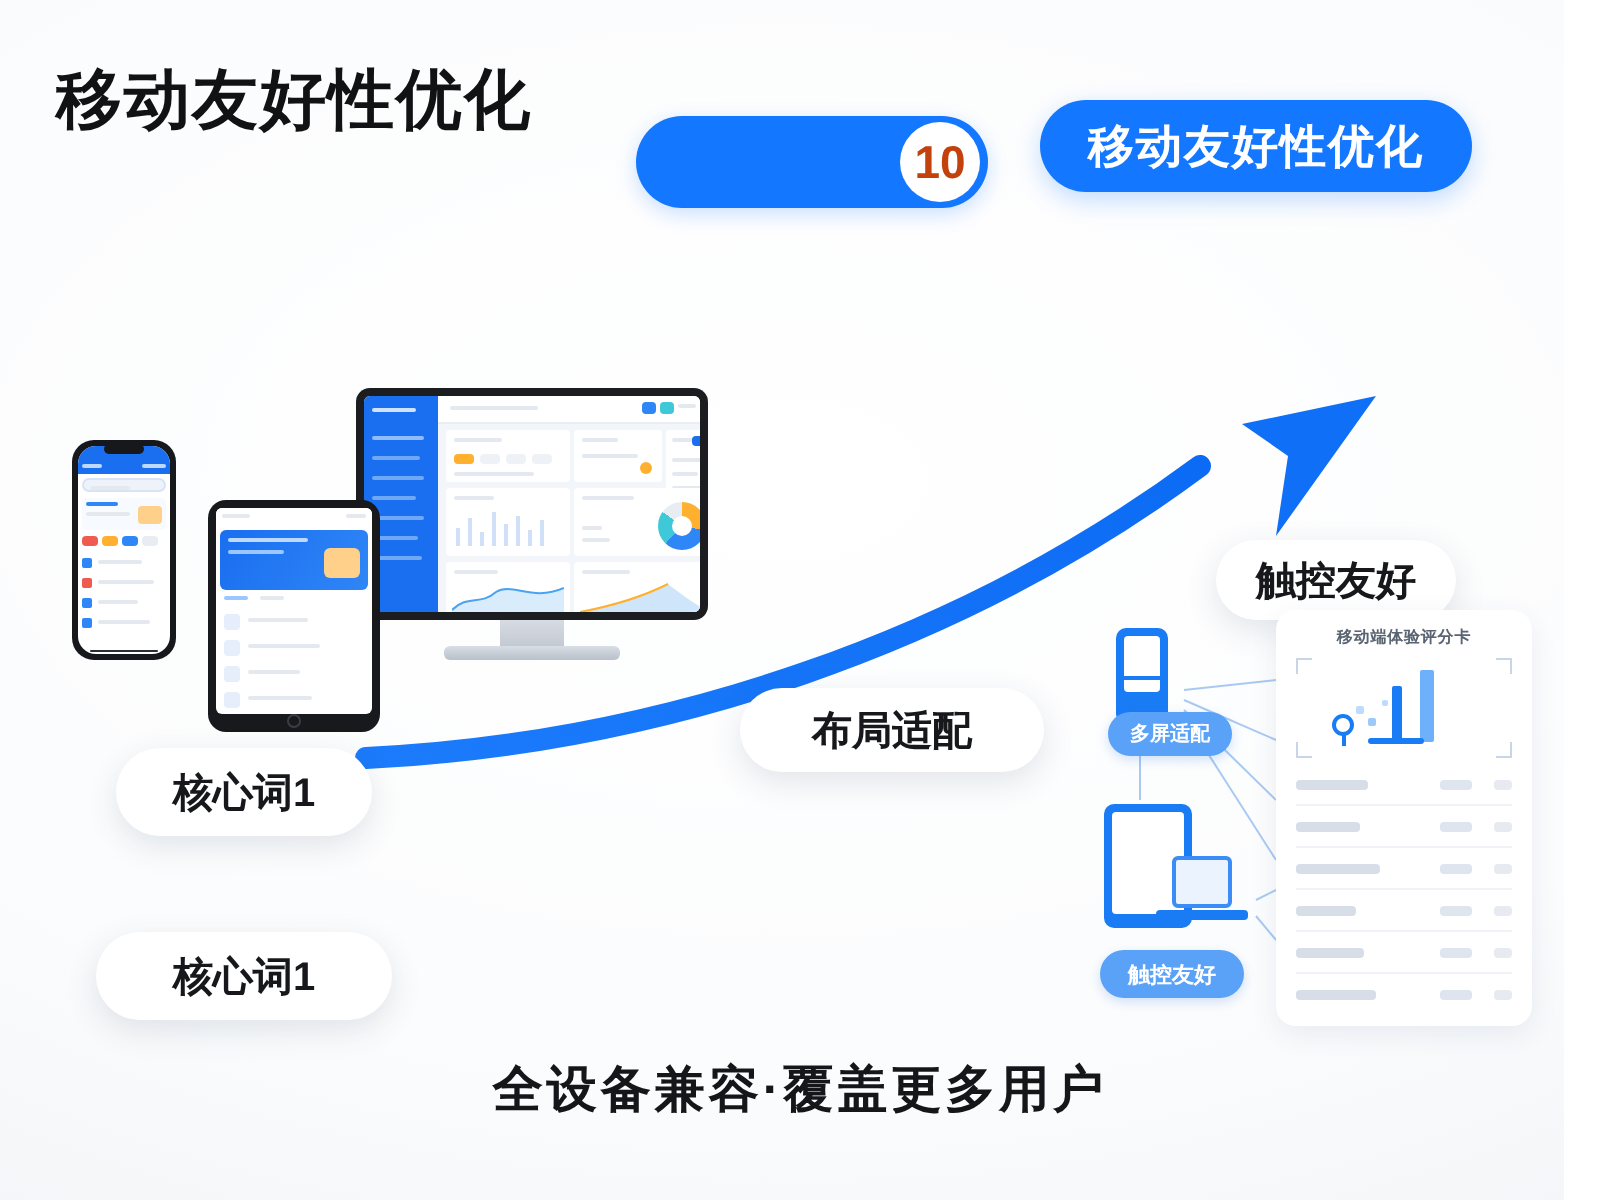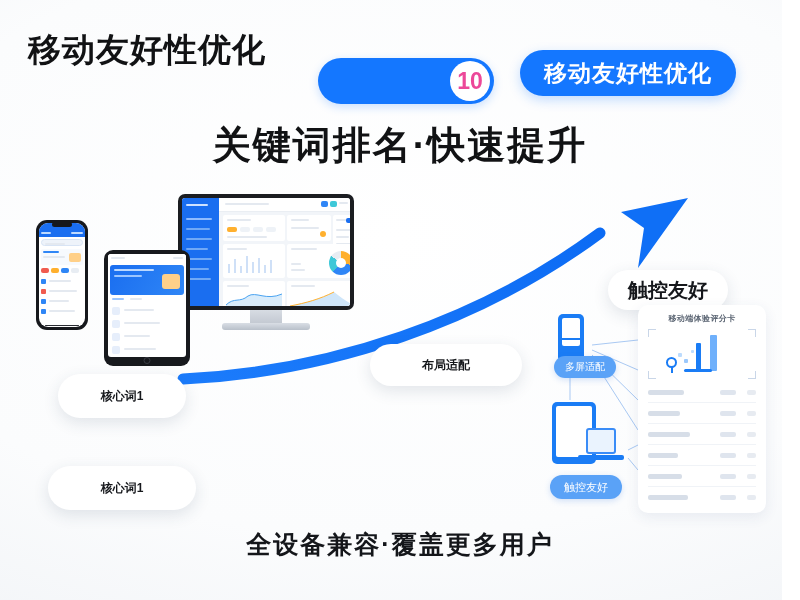--- a/index.html
+++ b/index.html
@@ -30,21 +30,21 @@
   }
   .top-badge .tp {
     color:#fff; font-size:29px; font-weight:bold;
     letter-spacing:1px; margin-left:22px;
   }
   .top-badge .circ {
     position:absolute; right:4px; top:3px;
     width:40px; height:40px; border-radius:50%;
     background:#fff;
     display:flex; align-items:center; justify-content:center;
-    color:#ec4899; font-size:23px; font-weight:bold;
+    color:#c2410c; font-size:23px; font-weight:bold;
   }
   .hdr-pill {
     position:absolute; left:520px; top:50px;
     height:46px; padding:0 24px;
     background:#1477ff; border-radius:24px;
     display:flex; align-items:center; justify-content:center;
     color:#fff; font-size:23px; font-weight:bold; letter-spacing:1px;
     box-shadow:0 4px 12px rgba(20,119,255,.25);
     white-space:nowrap;
   }
@@ -58,21 +58,21 @@
     text-align:center;
     font-size:25px; font-weight:bold; color:#14161a; letter-spacing:2px;
   }
   
   .arrow-svg { position:absolute; left:0; top:0; width:800px; height:600px; pointer-events:none; }
   
   .kw-pill {
     position:absolute;
     background:#fff; border-radius:24px;
     display:flex; align-items:center; justify-content:center;
-    font-size:12px; font-weight:bold; color:#16181c;
+    font-size:20px; font-weight:bold; color:#16181c;
     box-shadow:0 5px 16px rgba(40,60,90,.13);
     white-space:nowrap;
   }
   
   .devices { position:absolute; left:18px; top:182px; width:320px; height:200px; }
   .monitor { position:absolute; left:160px; top:12px; width:176px; height:132px; }
   .mon-bez {
     position:absolute; left:0; top:0; width:176px; height:116px;
     background:#1b1d21; border-radius:7px; padding:4px;
   }
@@ -125,21 +125,21 @@
   .c-bl { left:0; bottom:0; border-left-width:1.2px; border-bottom-width:1.2px; }
   .c-br { right:0; bottom:0; border-right-width:1.2px; border-bottom-width:1.2px; }
   .srow { position:absolute; left:10px; width:108px; height:16px; }
   .srow .lbl { position:absolute; left:0; top:3px; height:5px; border-radius:2px; background:#d7dee8; }
   .srow .v1 { position:absolute; right:20px; top:3px; height:5px; width:16px; border-radius:2px; background:#dfe5ee; }
   .srow .v2 { position:absolute; right:0; top:3px; height:5px; width:9px; border-radius:2px; background:#e7ebf1; }
   .srow .sep { position:absolute; left:0; right:0; bottom:0; height:1px; background:#f0f3f7; }
   .blue-pill-sm {
     position:absolute; background:#5aa2f7; border-radius:12px;
     display:flex; align-items:center; justify-content:center;
-    color:#fff; font-size:10px; font-weight:normal; white-space:nowrap;
+    color:#fff; font-size:10px; font-weight:bold; white-space:nowrap;
     box-shadow:0 2px 6px rgba(40,110,220,.2);
   }
   .dev-ic { position:absolute; }
   .touch-pill {
     position:absolute; left:608px; top:270px;
     height:40px; padding:0 20px;
     background:#fff; border-radius:20px;
     display:flex; align-items:center; justify-content:center;
     font-size:20px; font-weight:bold; color:#16181c;
     box-shadow:0 5px 16px rgba(40,60,90,.13);
@@ -152,21 +152,20 @@
 <div id="stage">
 
   <div class="hdr-title">移动友好性优化</div>
 
   <div class="top-badge">
     <span class="circ">10</span>
   </div>
 
   <div class="hdr-pill">移动友好性优化</div>
 
-  <div class="hdr-sub">关键词排名·快速提升</div>
 
   <svg class="arrow-svg" viewBox="0 0 800 600">
     <defs>
       <linearGradient id="agrad" x1="0" y1="1" x2="1" y2="0">
         <stop offset="0%" stop-color="#1b7bfb"></stop>
         <stop offset="100%" stop-color="#0c6bf4"></stop>
       </linearGradient>
     </defs>
     <path d="M183 379 C 330 372, 480 322, 600 233" stroke="url(#agrad)" stroke-width="11" fill="none" stroke-linecap="round"></path>
     <path d="M688 198 L 621 212 L 644 228 L 638 268 Z" fill="#0f6ff6"></path>

